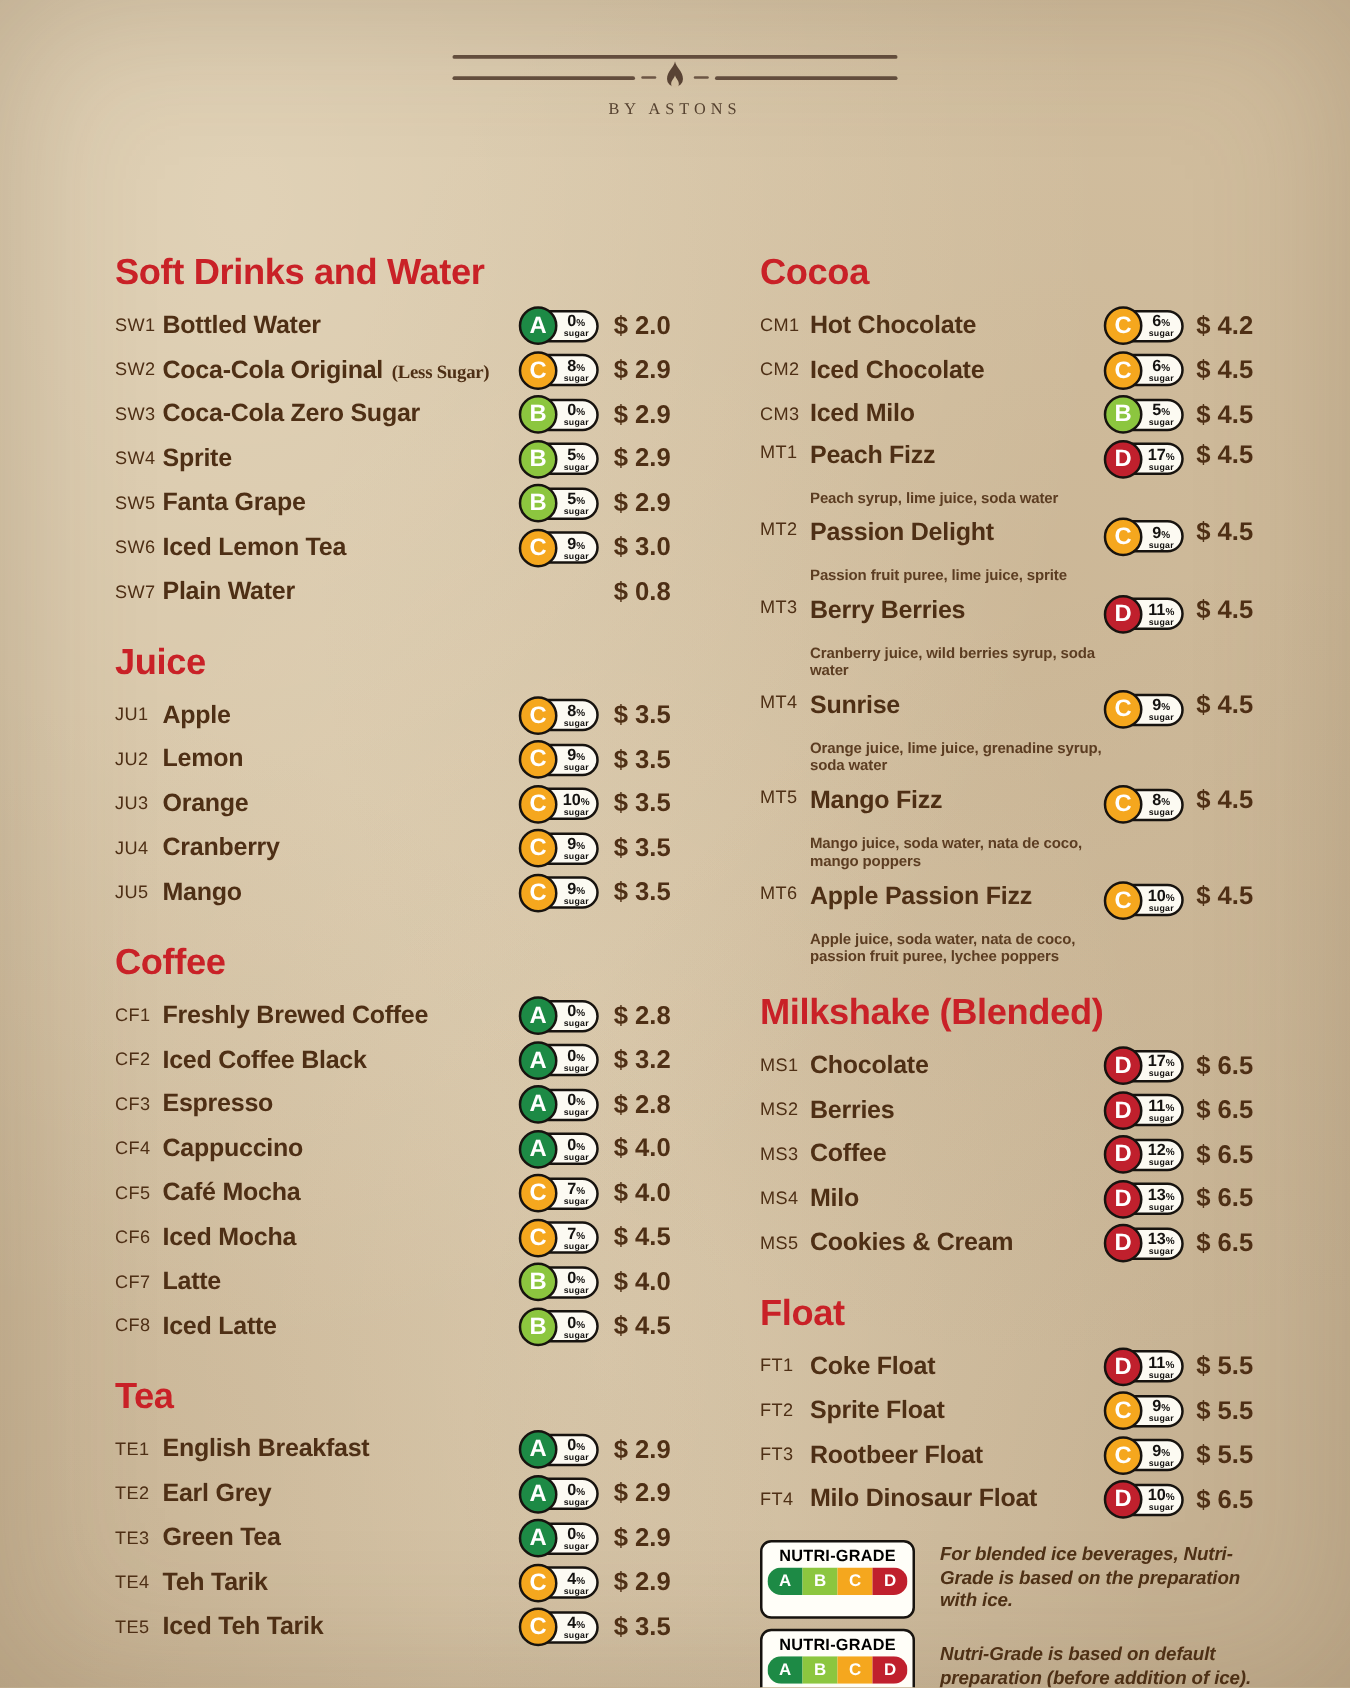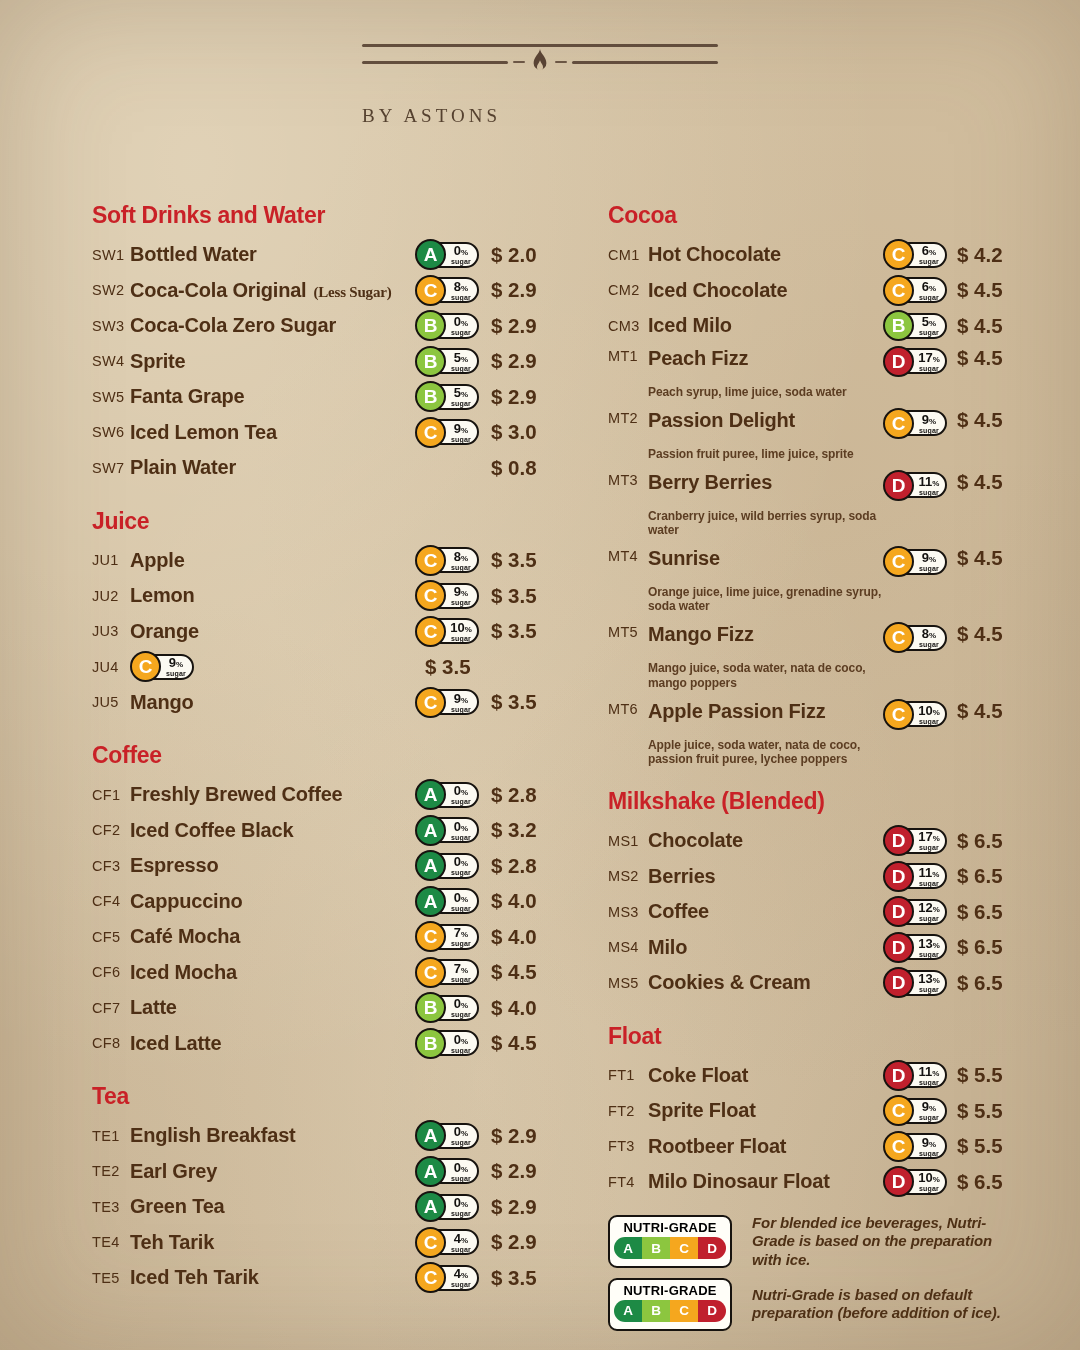--- a/index.html
+++ b/index.html
@@ -21,29 +21,29 @@
   .logo-name{
     font-family:"Liberation Serif",serif;font-weight:bold;font-size:78px;line-height:1.02;
     text-align:center;letter-spacing:7px;margin:2px 0 0 4px;white-space:nowrap;
   }
   .logo-name sup{font-size:22px;letter-spacing:0;vertical-align:38px;margin-left:-6px;}
   .logo-rule-bottom{display:flex;align-items:center;margin-top:2px;}
   .logo-rule-bottom .line{flex:1;height:3px;background:currentColor;border-radius:2px;opacity:.92;}
   .logo-rule-bottom .dash{width:12px;height:2px;background:currentColor;margin:0 5px;border-radius:1px;opacity:.85;}
   .flame{width:20px;height:26px;flex:0 0 auto;}
   .logo-tagline{
-    font-family:"Liberation Serif",serif;font-size:19px;letter-spacing:4px;
-    text-align:left;margin-top:30px;color:#55412f;
+    font-family:"Liberation Serif",serif;font-size:13px;letter-spacing:4px;
+    text-align:center;margin-top:4px;color:#55412f;
   }
   
   .col{position:absolute;top:198px;}
   .col-left{left:92px;width:438px;}
   .col-right{left:608px;width:404px;}
   .section-title{
-    font-size:23px;font-weight:700;color:#c92127;margin:22px 0 8px;letter-spacing:-0.3px;
+    font-size:29px;font-weight:700;color:#c92127;margin:22px 0 8px;letter-spacing:-0.3px;
   }
   .col .section-title:first-child{margin-top:4px;}
   .row{
     display:grid;align-items:center;min-height:35.5px;
   }
   .col-left .row{grid-template-columns:38px 285px 66px 1fr;}
   .col-right .row{grid-template-columns:40px 235px 64px 1fr;}
   .code{font-size:14.5px;color:#4e2f15;letter-spacing:0.3px;}
   .name{font-size:20px;font-weight:700;color:#4e2f15;letter-spacing:-0.2px;white-space:nowrap;}
   .note{font-size:15px;font-weight:700;margin-left:7px;font-family:Liberation Serif, serif;}
@@ -70,21 +70,21 @@
     display:flex;flex-direction:column;align-items:center;justify-content:center;line-height:1;
   }
   .badge-pct{font-size:13px;font-weight:700;color:#141210;}
   .badge-pct small{font-size:8px;font-weight:700;}
   .badge-sugar{font-size:7px;font-weight:700;color:#141210;margin-top:1px;letter-spacing:0.2px;}
   
   .legend{margin-top:14px;}
   .legend-row{display:flex;align-items:center;gap:20px;margin-bottom:8px;}
   .legend-box{
     width:112px;flex:0 0 auto;background:#fffef8;border:2.5px solid #17130f;border-radius:9px;
-    padding:3px 4px 7px;box-sizing:content-box;
+    padding:3px 4px 17px;box-sizing:content-box;
   }
   .legend-title{font-size:13px;font-weight:700;color:#000;text-align:center;letter-spacing:0.2px;}
   .legend-band{display:flex;height:22px;border-radius:11px;overflow:hidden;margin-top:2px;}
   .legend-seg{flex:1;display:flex;align-items:center;justify-content:center;color:#fff;font-weight:700;font-size:13.5px;}
   .legend-text{font-size:15px;font-weight:700;font-style:italic;color:#4e3015;line-height:1.25;width:302px;letter-spacing:-0.1px;}
 </style>
 </head>
 <body>
 
 <div class="page">
@@ -244,20 +244,21 @@
                 <span class="badge-pct">10<small>%</small></span>
                 <span class="badge-sugar">sugar</span>
               </span>
               <span class="badge-circle" style="background: rgb(245, 167, 30);">C</span>
             </span>
           </span>
           <span class="price">$ 3.5</span>
         </div>
         <div class="row">
           <span class="code">JU4</span>
+          <span class="namewrap"><span class="name">Cranberry</span></span>
           <span class="badge-wrap">
             <span class="badge">
               <span class="badge-pill"></span>
               <span class="badge-val">
                 <span class="badge-pct">9<small>%</small></span>
                 <span class="badge-sugar">sugar</span>
               </span>
               <span class="badge-circle" style="background: rgb(245, 167, 30);">C</span>
             </span>
           </span>

